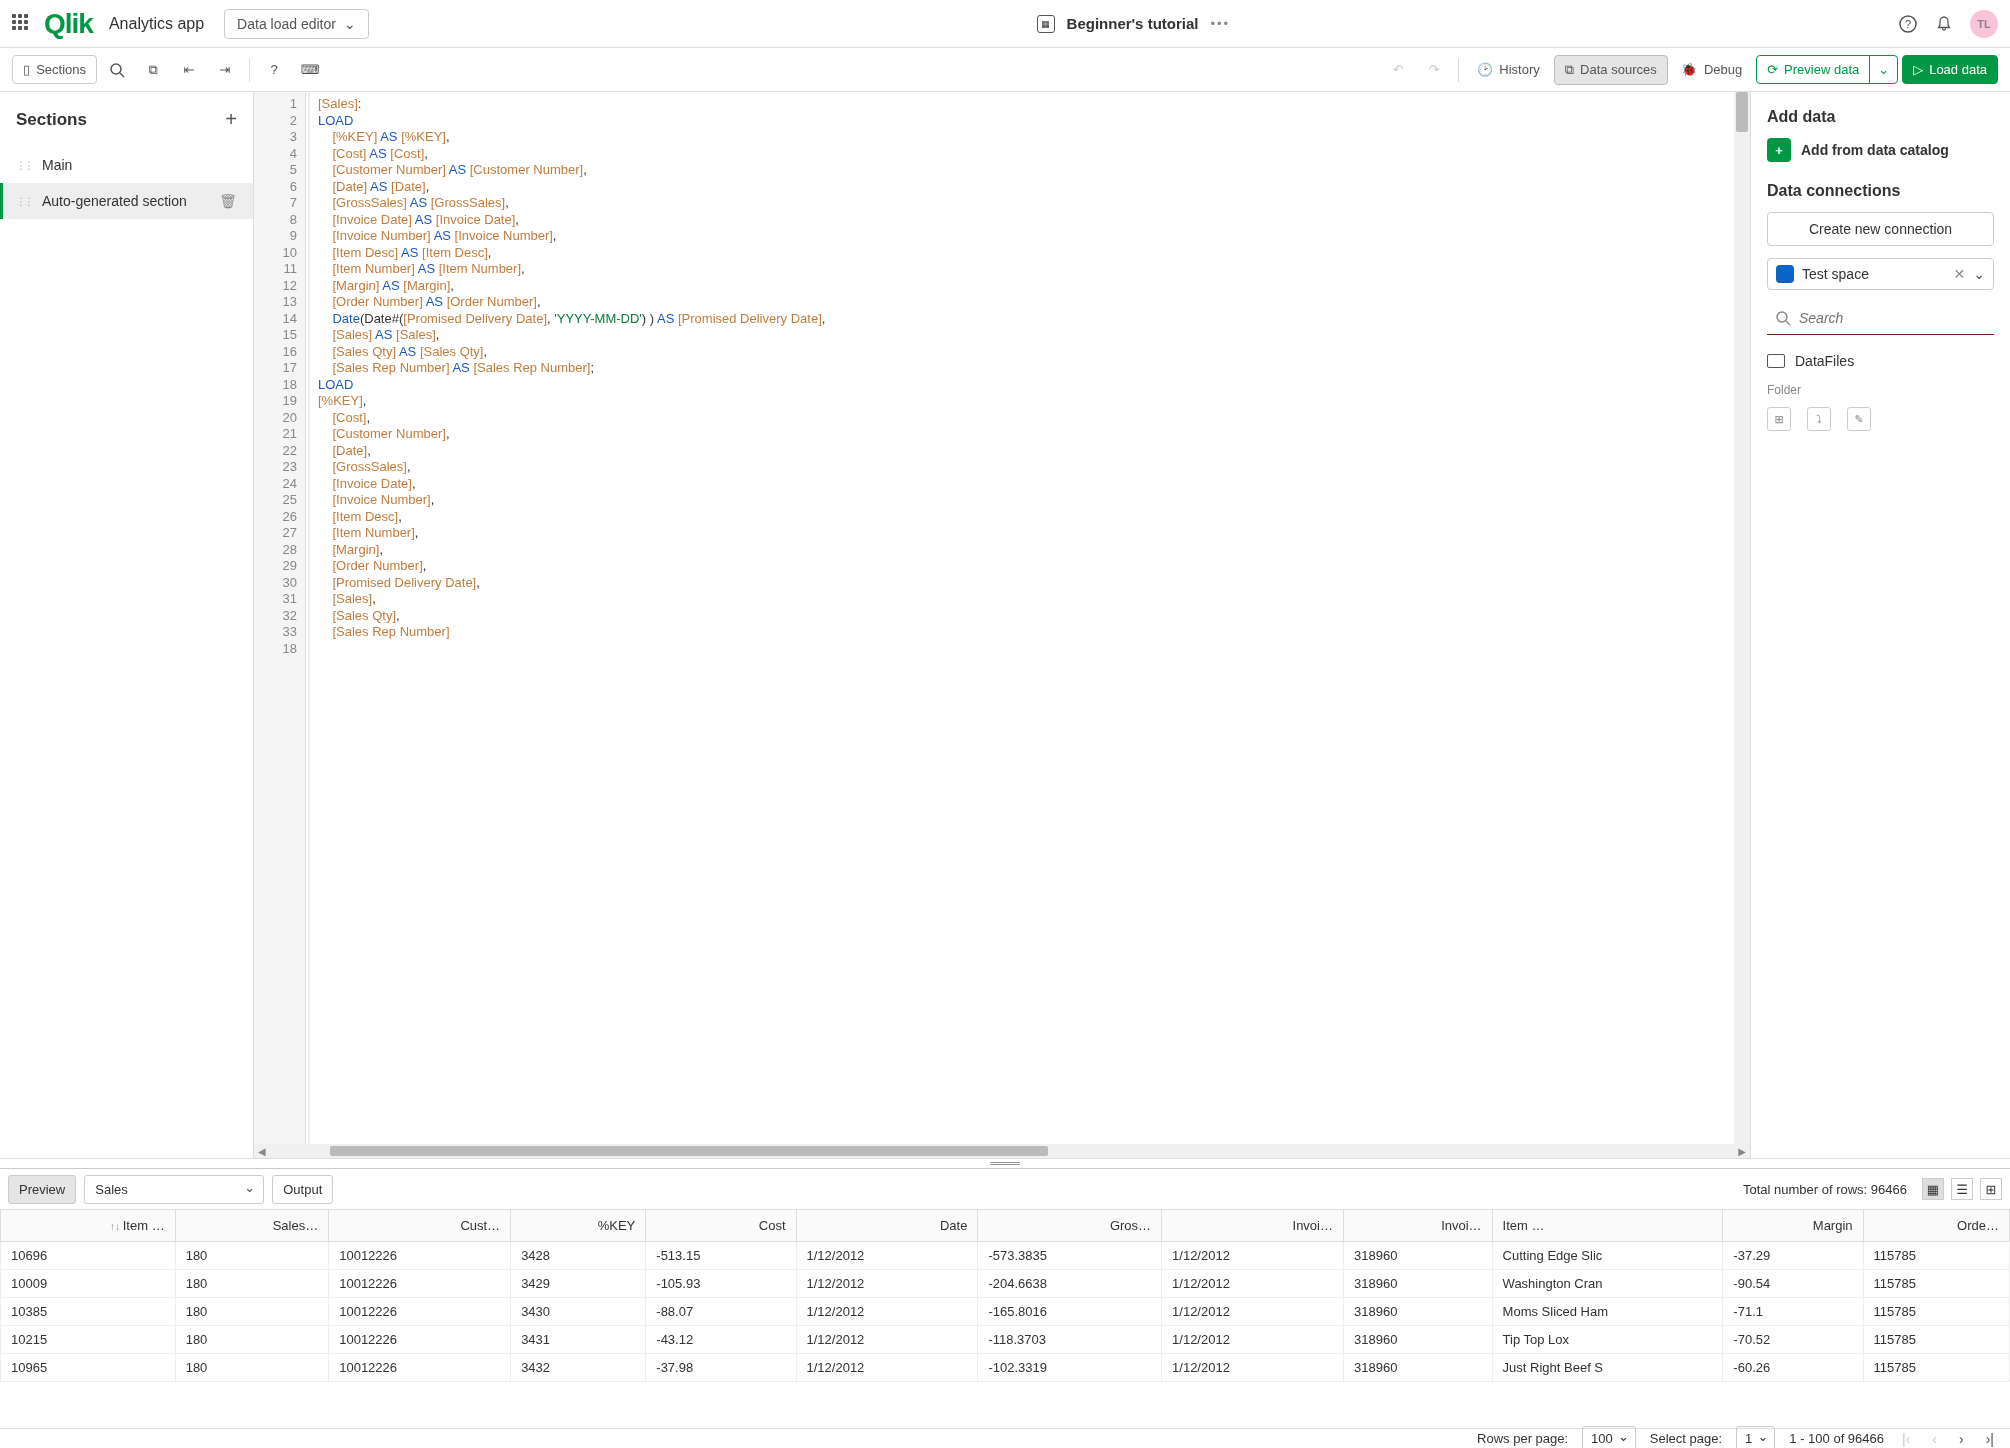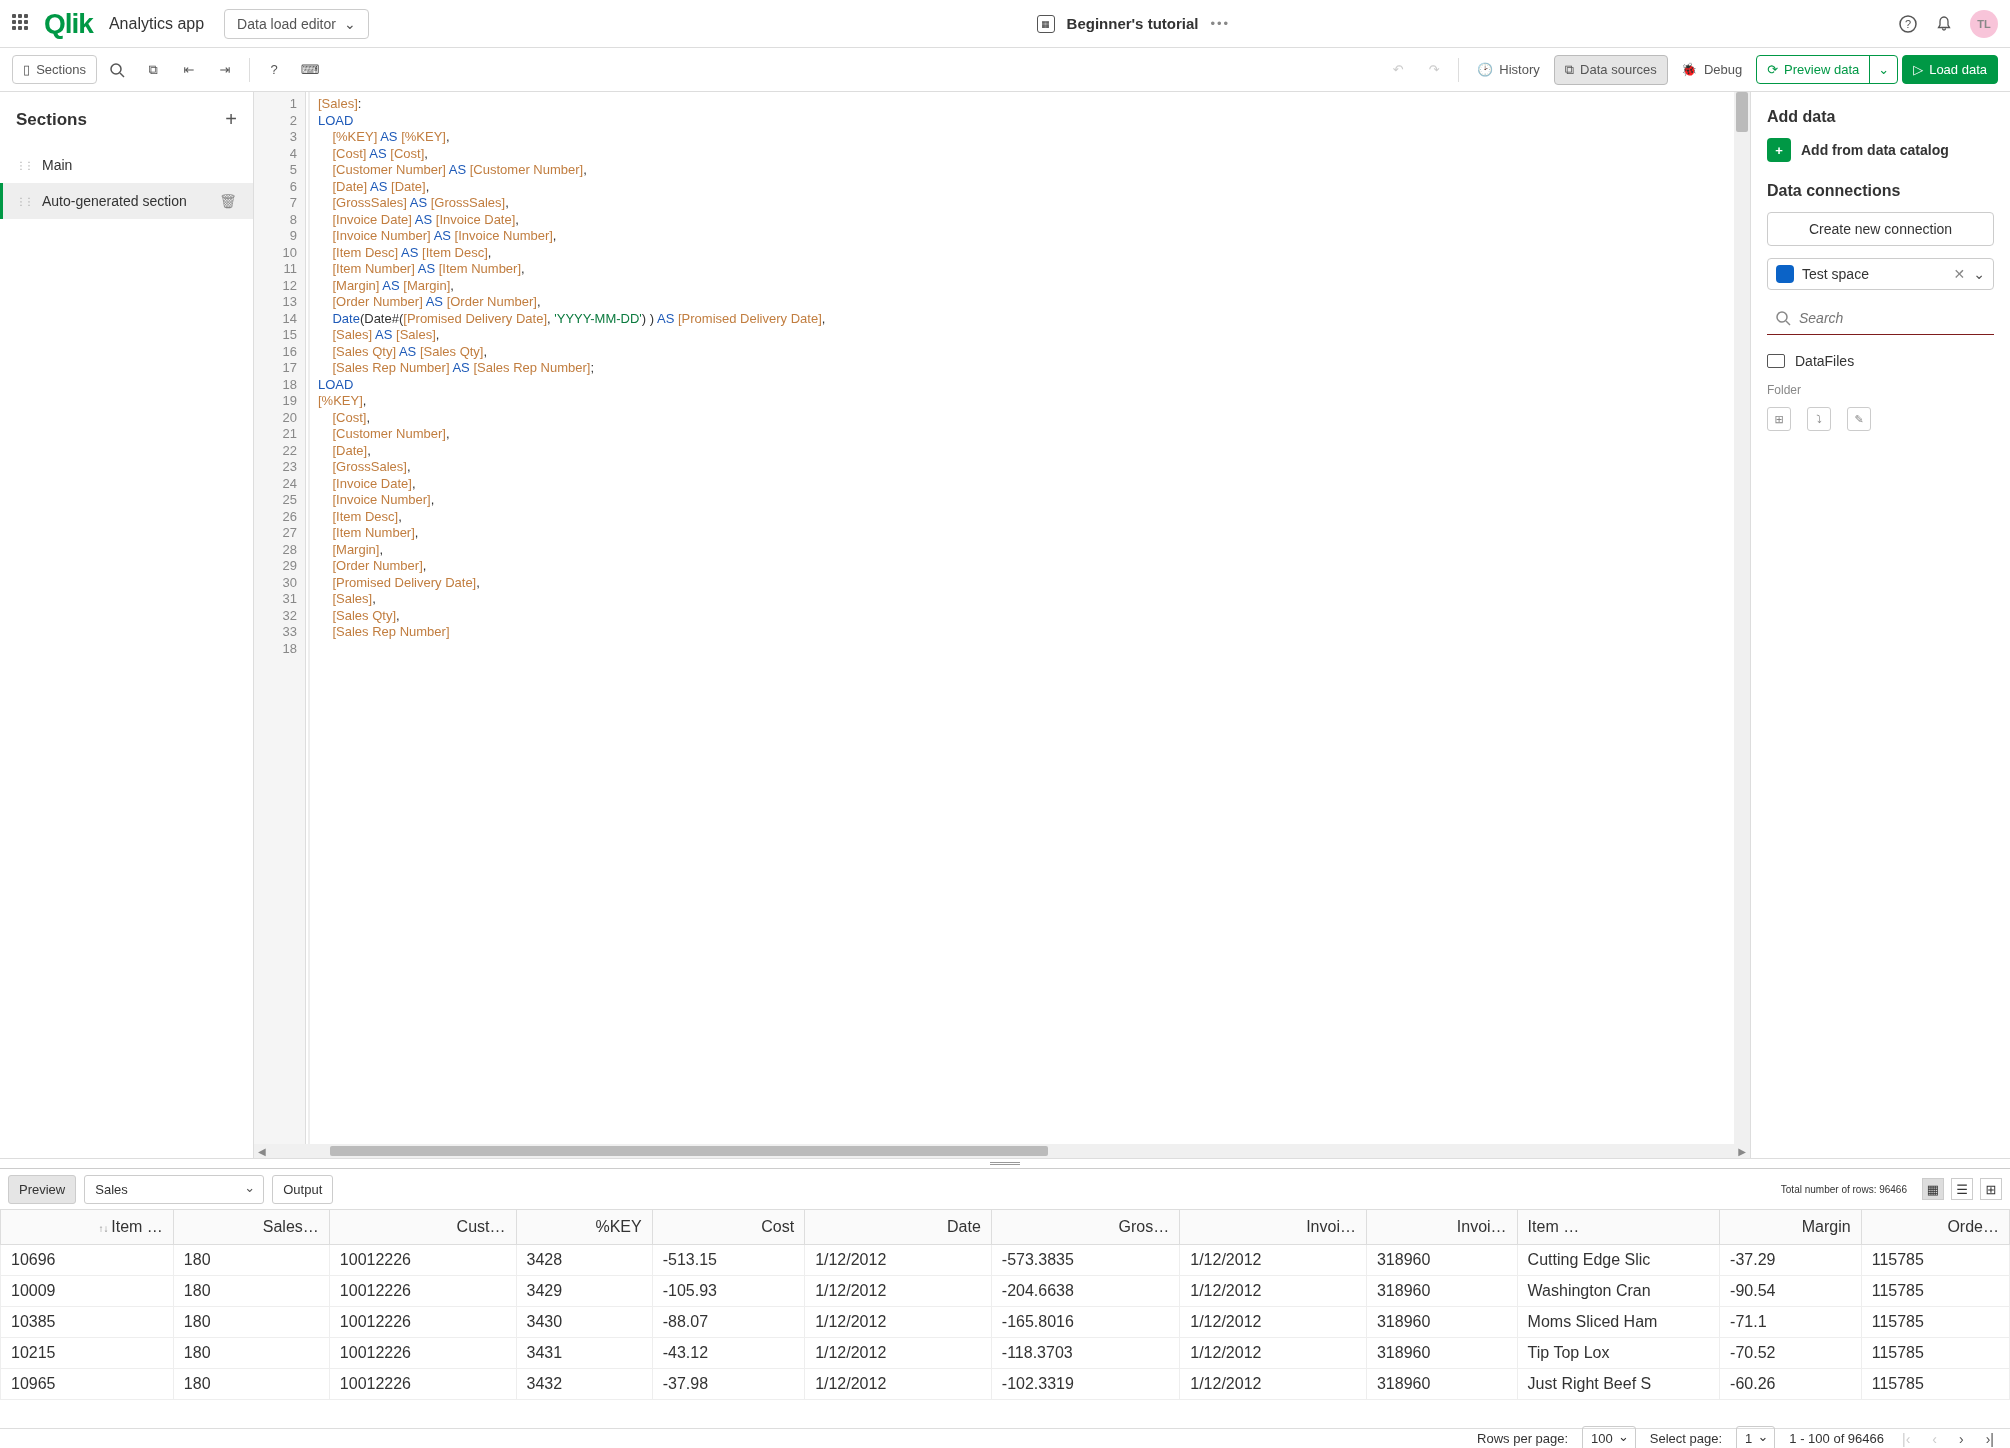--- a/index.html
+++ b/index.html
@@ -77,26 +77,26 @@
 .resize-grip { width: 30px; height: 3px; border-top: 1px solid #999; border-bottom: 1px solid #999; }
 
 
 .preview-panel { height: 280px; display: flex; flex-direction: column; border-top: 1px solid #ccc; }
 .preview-bar { height: 40px; display: flex; align-items: center; padding: 0 8px; gap: 8px; }
 .pv-btn { padding: 6px 10px; border: 1px solid #ccc; border-radius: 3px; font-size: 13px; cursor: pointer; }
 .pv-btn.active { background: #e5e5e5; }
 .pv-select { border: 1px solid #ccc; border-radius: 3px; padding: 6px 28px 6px 10px; font-size: 13px; position: relative; cursor: pointer; min-width: 180px; }
 .pv-select::after { content: "⌄"; position: absolute; right: 8px; top: 4px; color: #555; }
 .pv-spacer { flex: 1; }
-.pv-total { font-size: 10px; color: #333; margin-right: 8px; }
+.pv-total { font-size: 13px; color: #333; margin-right: 8px; }
 .pv-view-btn { width: 22px; height: 22px; border: 1px solid #ccc; display: flex; align-items: center; justify-content: center; cursor: pointer; margin-left: -1px; }
 .pv-view-btn.active { background: #ddd; }
 
 .grid-wrap { flex: 1; overflow: auto; }
-table.grid { border-collapse: collapse; width: 100%; font-size: 16px; }
+table.grid { border-collapse: collapse; width: 100%; font-size: 13px; }
 table.grid th { text-align: right; padding: 8px 10px; border: 1px solid #ddd; background: #fafafa; font-weight: 400; color: #333; white-space: nowrap; overflow: hidden; text-overflow: ellipsis; max-width: 100px; }
 table.grid th:first-child::before { content: "↑↓ "; font-size: 10px; color: #888; }
 table.grid th.left { text-align: left; }
 table.grid td { text-align: left; padding: 6px 10px; border: 1px solid #eee; white-space: nowrap; overflow: hidden; text-overflow: ellipsis; max-width: 100px; }
 table.grid td.left { text-align: left; }
 
 .pager { height: 20px; display: flex; align-items: center; justify-content: flex-end; padding: 0 12px; gap: 14px; border-top: 1px solid #ddd; font-size: 13px; }
 .pg-sel { border: 1px solid #ccc; border-radius: 3px; padding: 4px 22px 4px 8px; position: relative; cursor: pointer; }
 .pg-sel::after { content: "⌄"; position: absolute; right: 6px; top: 2px; }
 .pg-nav { cursor: pointer; color: #555; font-size: 14px; padding: 2px 4px; }

